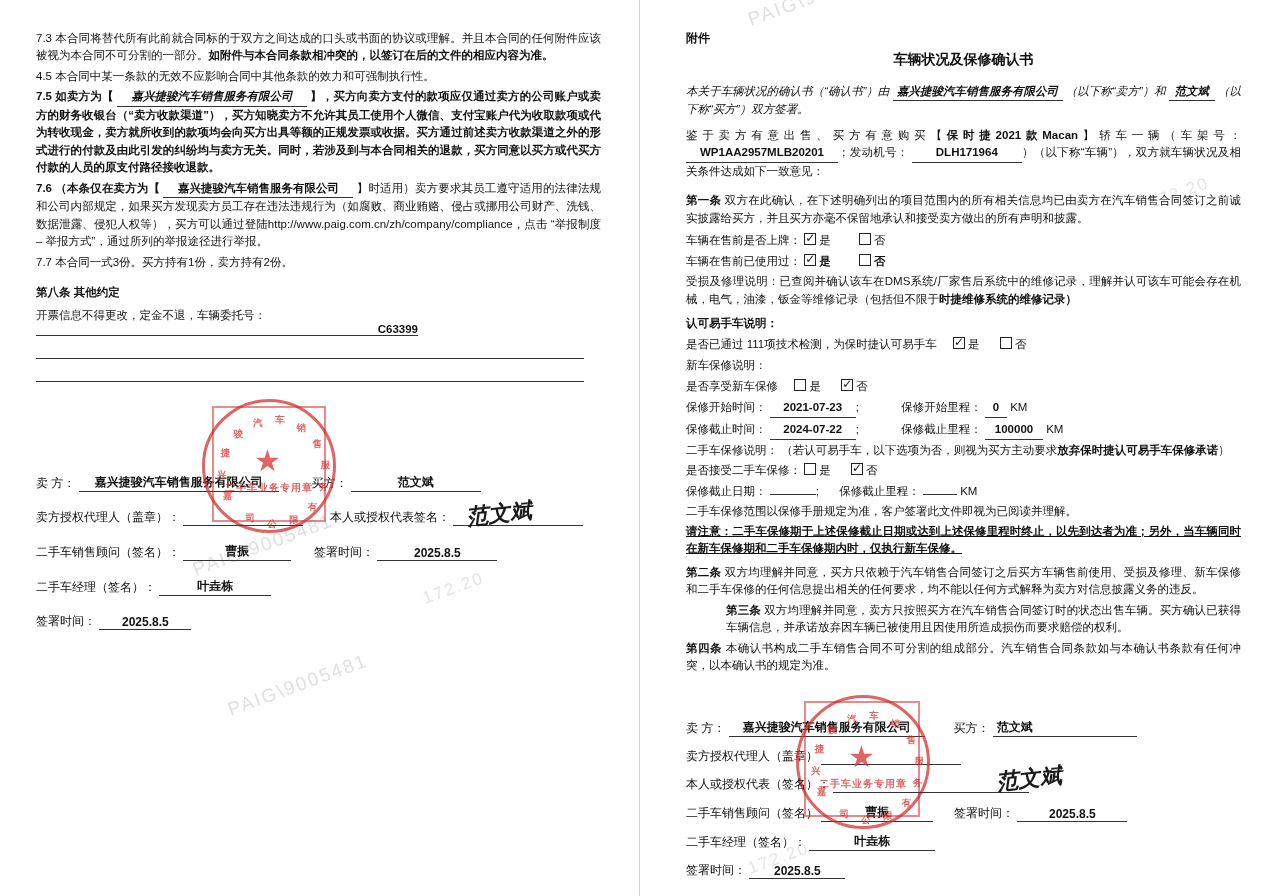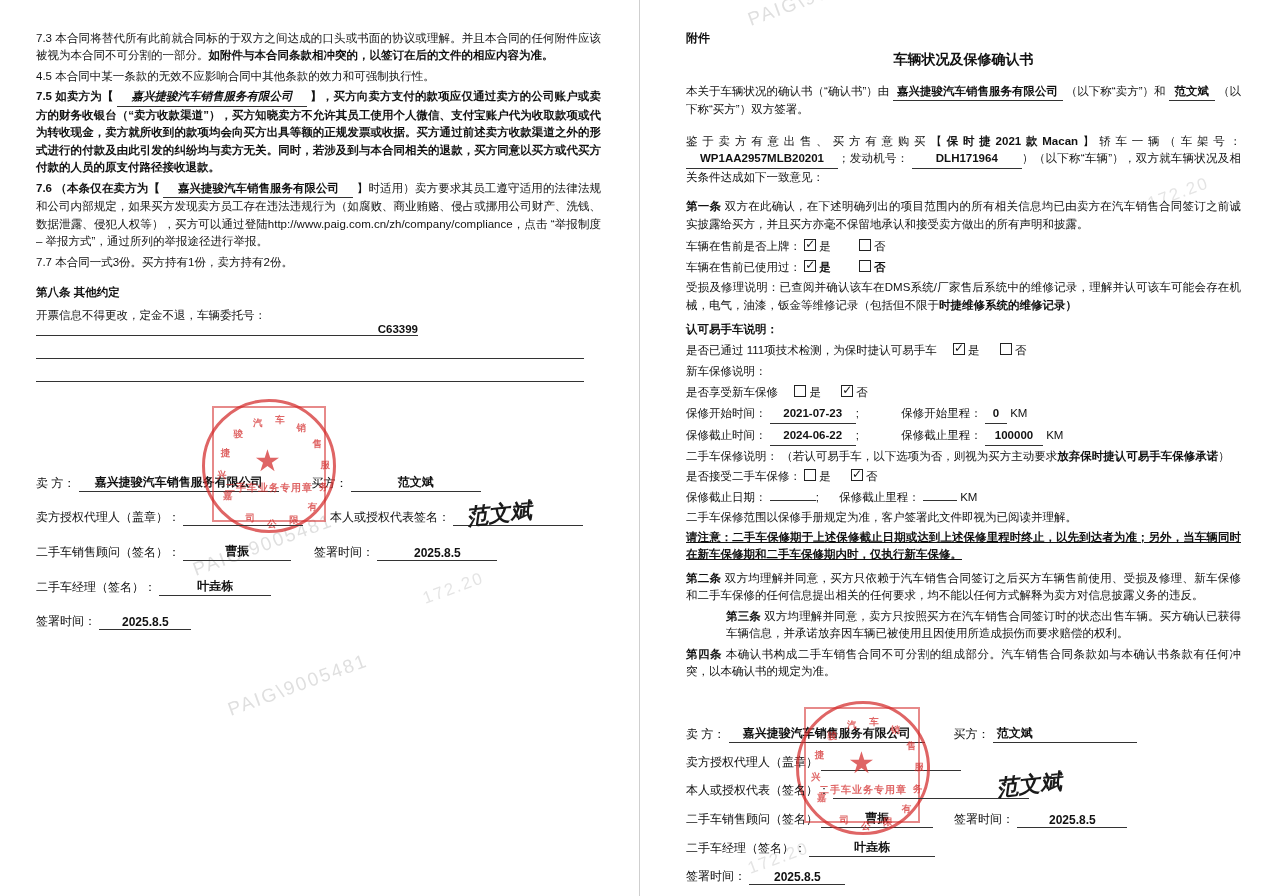--- a/index.html
+++ b/index.html
@@ -226,21 +226,21 @@
 
   <div class="wm" style="left:105px;top:10px;">PAIG\9005481</div>
   <div class="wm wm2" style="left:505px;top:195px;">172.20</div>
   <div class="wm wm2" style="left:105px;top:860px;">172.20</div>
 
   <div class="inner" id="right-inner">
 
     <div class="attach">附件</div>
     <h2 class="doc-title">车辆状况及保修确认书</h2>
 
-    <p style="margin-bottom:14px;">
+    <p style="margin-bottom:8px;font-style:italic;">
       <span>本关于车辆状况的确认书（“确认书”）由</span>
       <span class="ul" style="width:170px;">嘉兴捷骏汽车销售服务有限公司</span>
       <span>（以下称“卖方”）和</span>
       <span class="ul" style="width:46px;">范文斌</span>
       <span>（以下称“买方”）双方签署。</span>
     </p>
 
     <p style="margin-bottom:12px;">
       <span>鉴于卖方有意出售、买方有意购买【</span><span class="b">保时捷2021款Macan</span><span>】轿车一辆（车架号：</span>
       <span class="ul" style="width:152px;">WP1AA2957MLB20201</span><span>；发动机号：</span>
@@ -294,21 +294,21 @@
       <span>保修开始时间：</span>
       <span class="ul" style="width:86px;">2021-07-23</span>;
       <span style="display:inline-block;width:36px;"></span>
       <span>保修开始里程：</span>
       <span class="ul" style="width:22px;">0</span>
       <span>KM</span>
     </div>
 
     <div class="r-line">
       <span>保修截止时间：</span>
-      <span class="ul" style="width:86px;">2024-06-22</span>;
+      <span class="ul" style="width:86px;">2024-07-22</span>;
       <span style="display:inline-block;width:36px;"></span>
       <span>保修截止里程：</span>
       <span class="ul" style="width:58px;">100000</span>
       <span>KM</span>
     </div>
 
     <p style="margin:2px 0 2px 0;">
       <span>二手车保修说明：</span>
       <span>（若认可易手车，以下选项为否，则视为买方主动要求</span><span class="b">放弃保时捷认可易手车保修承诺</span><span>）</span>
     </p>

